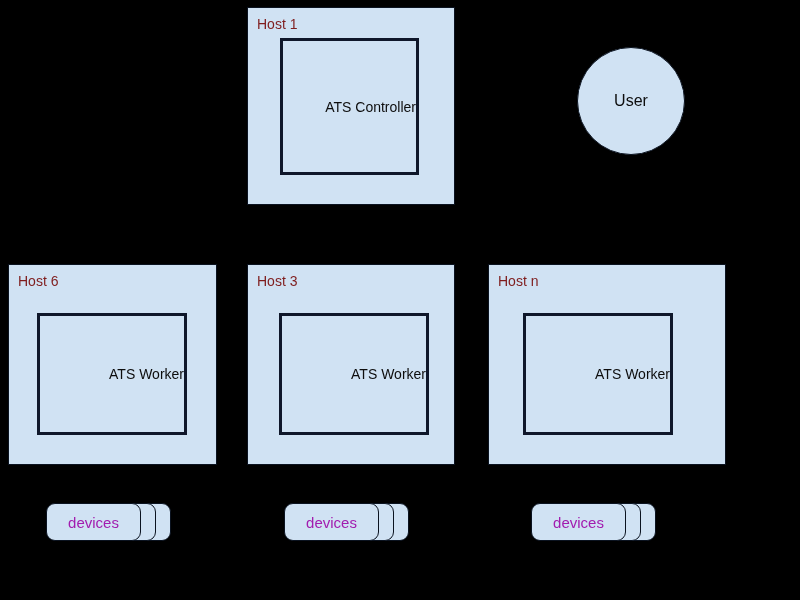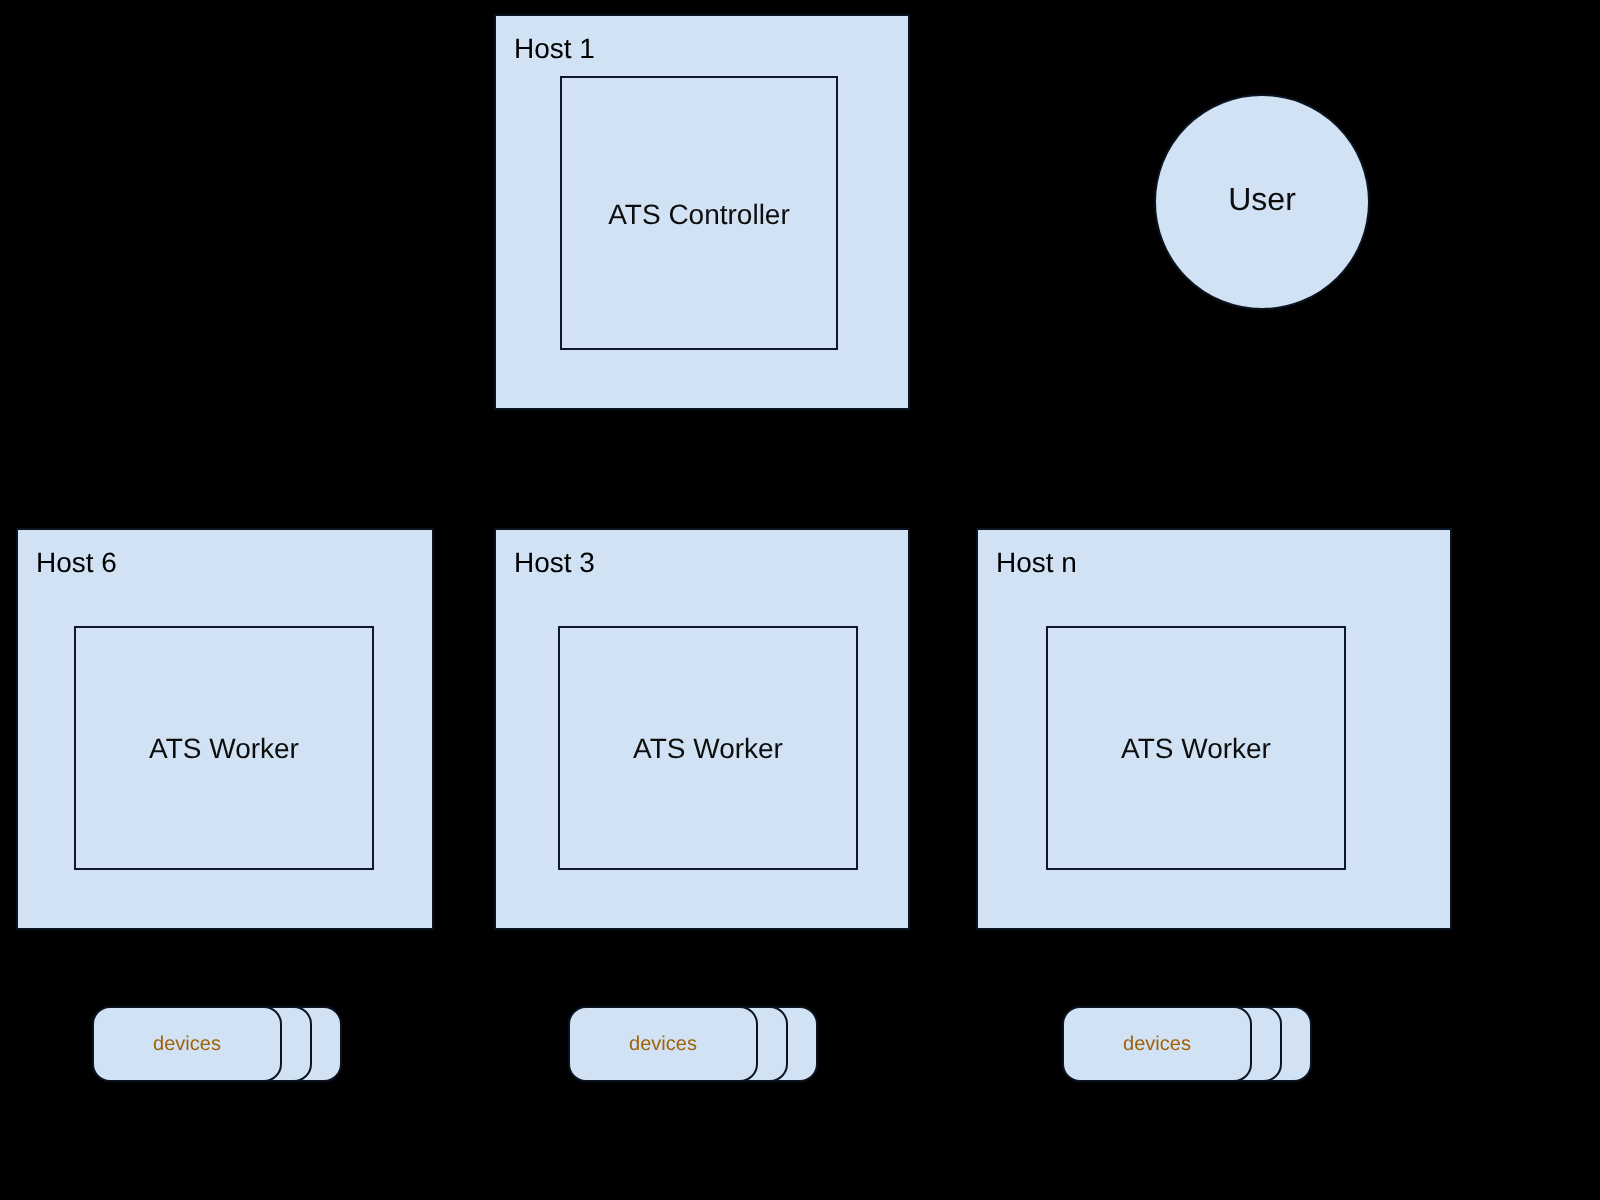--- a/index.html
+++ b/index.html
@@ -26,33 +26,33 @@
     background: #d0e2f3;
     border: 1px solid #0b1320;
     box-sizing: border-box;
   }
   .host-label {
     position: absolute;
     left: 9px;
     top: 8px;
     font-size: 14px;
     line-height: 16px;
-    color: #000000;
+    color: #7f1d1d;
     white-space: nowrap;
   }
 
   
   .inner-box {
     position: absolute;
     background: #d0e2f3;
-    border: 1px solid #0f172a;
+    border: 3px solid #0f172a;
     box-sizing: border-box;
     display: flex;
     align-items: center;
-    justify-content: center;
+    justify-content: flex-end;
   }
   .inner-label {
     font-size: 14px;
     line-height: 16px;
     color: #0d0d0d;
     white-space: nowrap;
   }
 
   
   .user-circle {
@@ -91,23 +91,23 @@
   .device-layer.l3 { left: 30px; z-index: 1; }
   .device-layer.l2 { left: 15px; z-index: 2; }
   .device-layer.l1 {
     left: 0px;
     z-index: 3;
     display: flex;
     align-items: center;
     justify-content: center;
   }
   .device-label {
-    font-size: 10px;
+    font-size: 15px;
     line-height: 17px;
-    color: #a16207;
+    color: #a21caf;
     white-space: nowrap;
   }
 </style>
 </head>
 <body>
 
 <div id="canvas">
 
   <div class="host-box" style="left:247px; top:7px; width:208px; height:198px;">
     <div class="host-label">Host 1</div>

